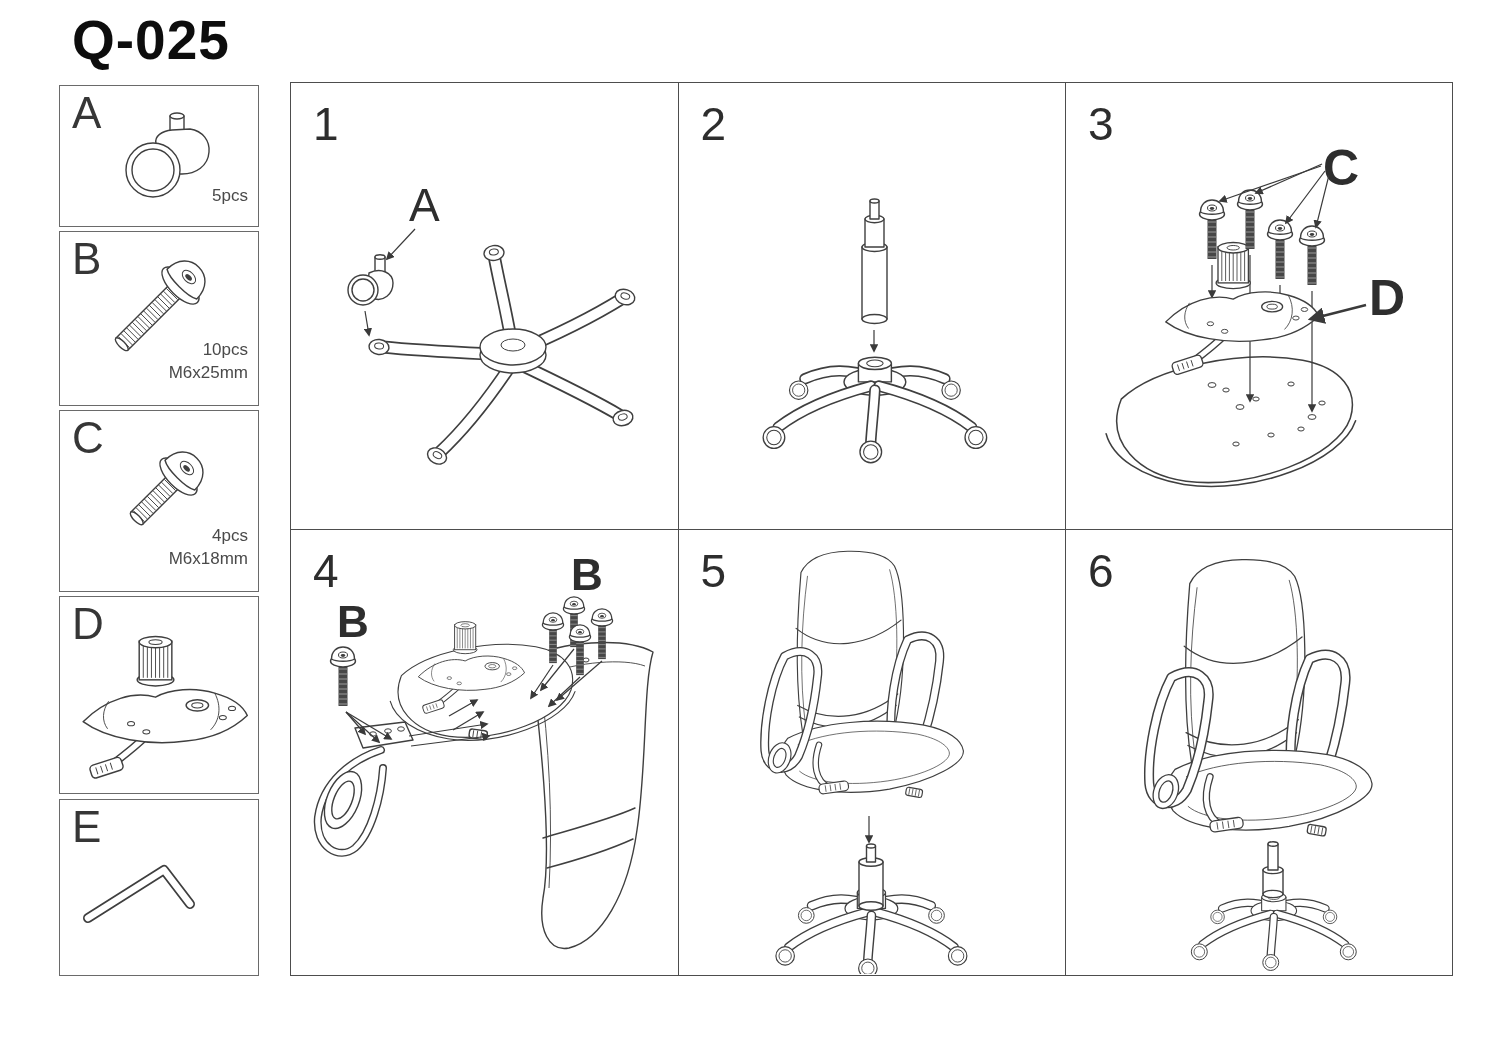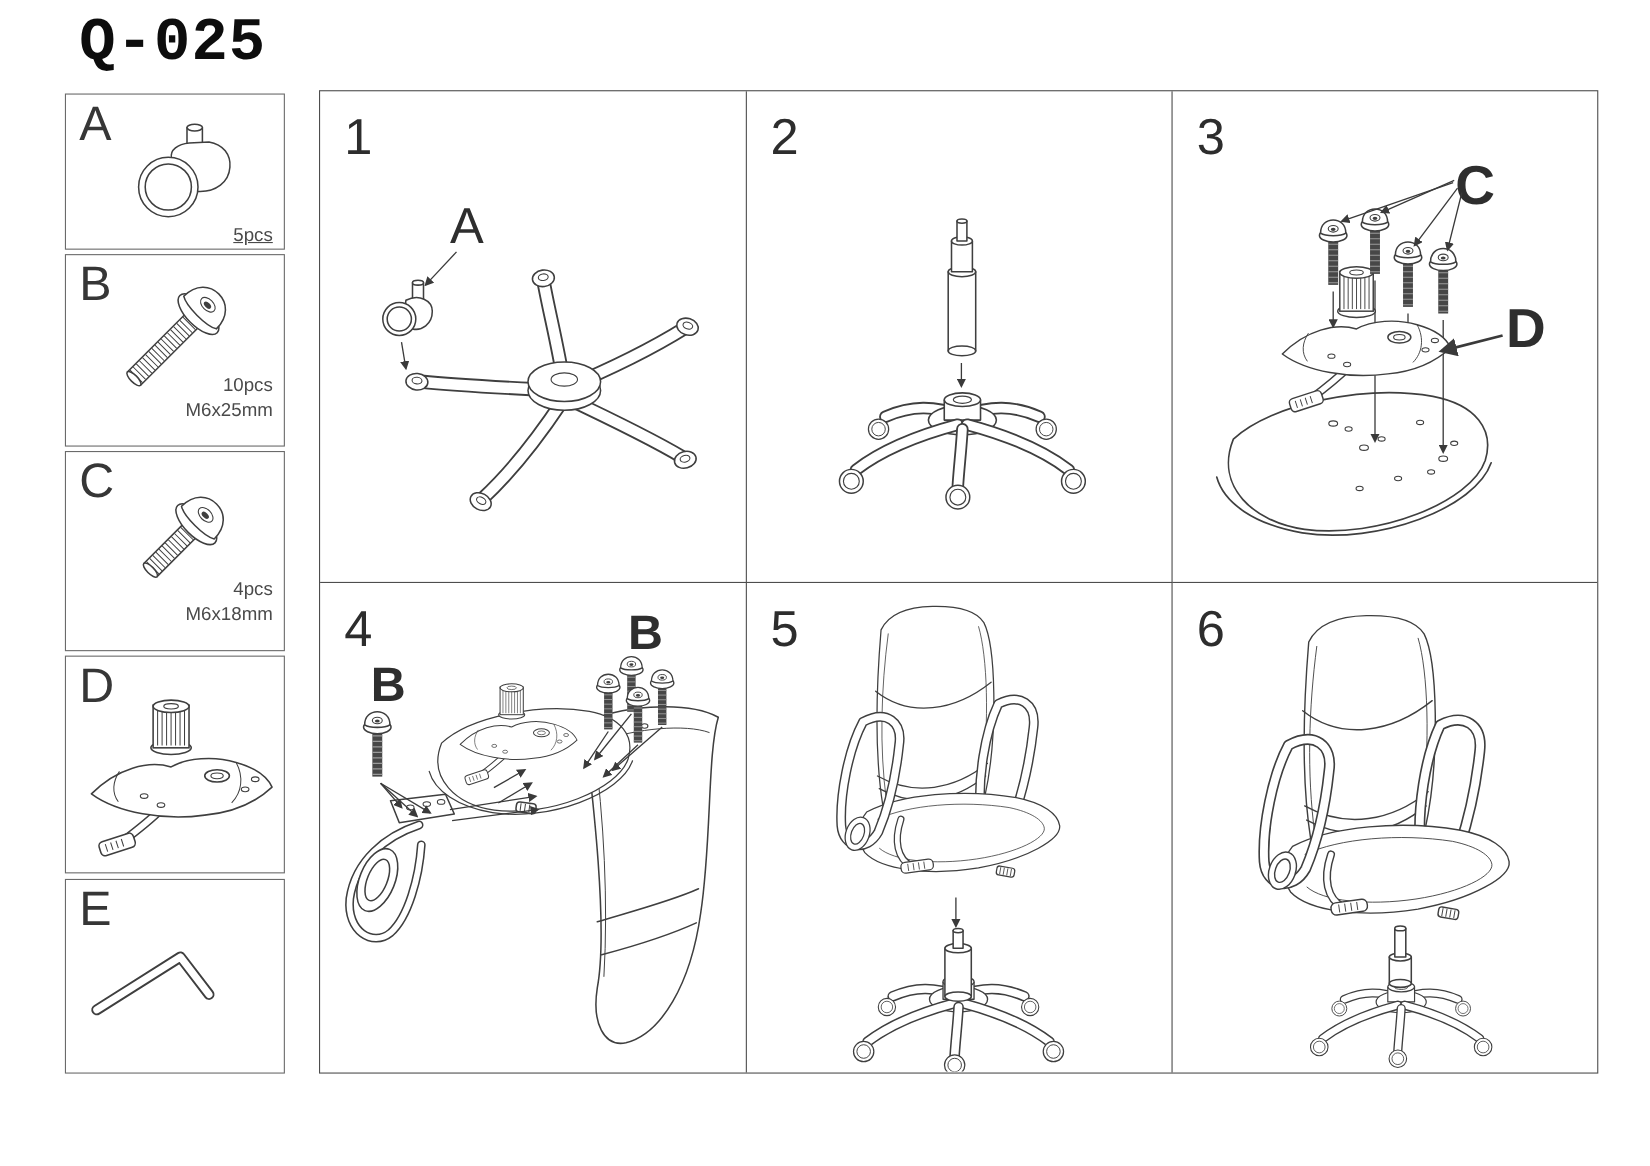--- a/index.html
+++ b/index.html
@@ -1,18 +1,18 @@
 <!DOCTYPE html>
 <html><head>
 <meta charset="utf-8">
 <style>
   html,body{margin:0;padding:0;background:#fff;}
   .sheet{position:relative;width:1500px;height:1060px;background:#fff;overflow:hidden;
          font-family:"Liberation Sans",sans-serif;color:#2d2d2d;}
-  .title{position:absolute;left:72px;top:8px;font-size:55px;font-weight:700;color:#0d0d0d;letter-spacing:1px;font-family:Liberation Mono, monospace;}
+  .title{position:absolute;left:72px;top:8px;font-size:55px;font-weight:700;color:#0d0d0d;letter-spacing:1px;}
   .pbox{position:absolute;left:59px;width:200px;border:1px solid #6a6a6a;background:#fff;box-sizing:border-box;}
   .pletter{position:absolute;top:2px;left:12px;font-size:44px;color:#363636;}
   .pqty{position:absolute;right:10px;bottom:20px;font-size:17px;color:#4a4a4a;text-align:right;line-height:1.35;}
   .grid{position:absolute;left:290px;top:82px;width:1163px;height:894px;border:1.5px solid #4d4d4d;
         display:grid;grid-template-columns:387.5px 387.5px auto;grid-template-rows:446.5px auto;box-sizing:border-box;}
   .cell{position:relative;border-right:1.5px solid #4d4d4d;border-bottom:1.5px solid #4d4d4d;box-sizing:border-box;}
   .cell.c3{border-right:none;}
   .cell.r2{border-bottom:none;}
   .stepnum{position:absolute;top:14px;left:22px;font-size:46px;color:#2d2d2d;z-index:2;}
   .art{position:absolute;left:0;top:0;}
@@ -139,21 +139,21 @@
   <div class="pbox" style="top:85px;height:142px;">
     <svg class="art" width="198" height="140" viewBox="0 0 198 140">
       <rect class="ln" x="110" y="30" width="14" height="24"></rect>
       <ellipse class="ln" cx="117" cy="30" rx="7" ry="3"></ellipse>
       <ellipse class="ln" cx="117" cy="54" rx="12" ry="5"></ellipse>
       <path class="ln" d="M96,58 C94,50 102,45 112,44 L130,43 C143,45 150,55 149,66 C148,80 136,88 122,88 L104,88 C98,84 94,72 96,58 Z"></path>
       <circle class="ln" cx="93" cy="84" r="27"></circle>
       <circle class="lnn" cx="93" cy="84" r="21"></circle>
     </svg>
     <div class="pletter">A</div>
-    <div class="pqty" style="bottom:0;text-decoration:underline;">
+    <div class="pqty" style="bottom:18px;">
       <div>5pcs</div>
     </div>
   </div>
 
   <div class="pbox" style="top:231px;height:175px;">
     <svg class="art" width="198" height="173" viewBox="0 0 198 173">
       <g transform="translate(124,50) rotate(45)">
         <rect class="ln" x="-8.5" y="14" width="17" height="74"></rect>
         <path class="thin" d="M-8,17H8M-8,21H8M-8,25H8M-8,29H8M-8,33H8M-8,37H8M-8,41H8M-8,45H8M-8,49H8M-8,53H8M-8,57H8M-8,61H8M-8,65H8M-8,69H8M-8,73H8M-8,77H8M-8,81H8M-8,85H8"></path>
         <ellipse class="ln" cx="0" cy="88" rx="8.5" ry="3.2"></ellipse>

